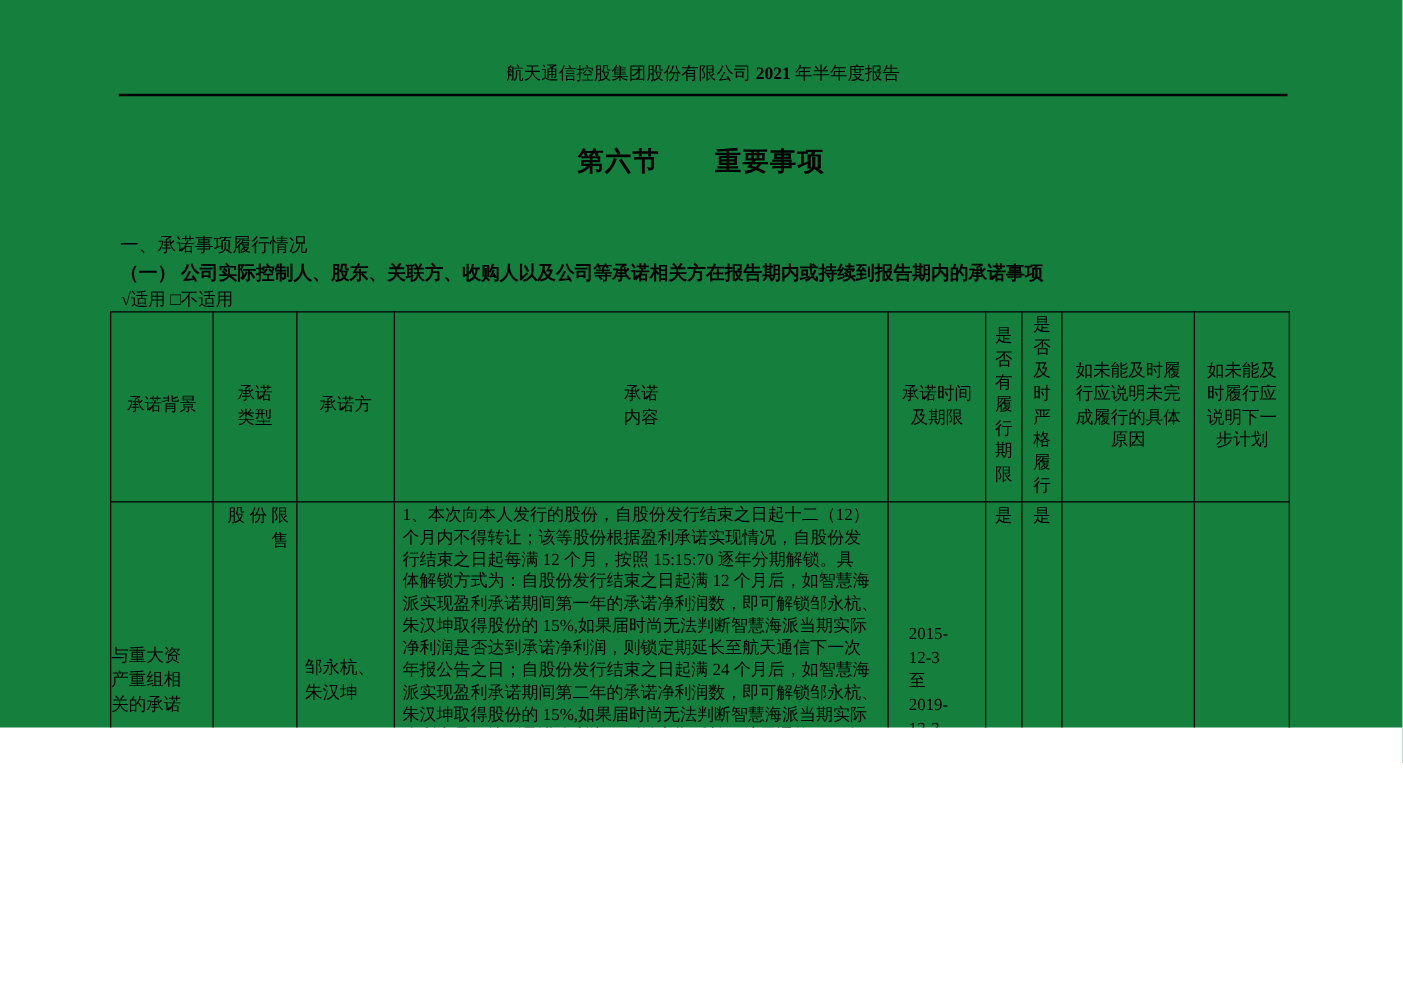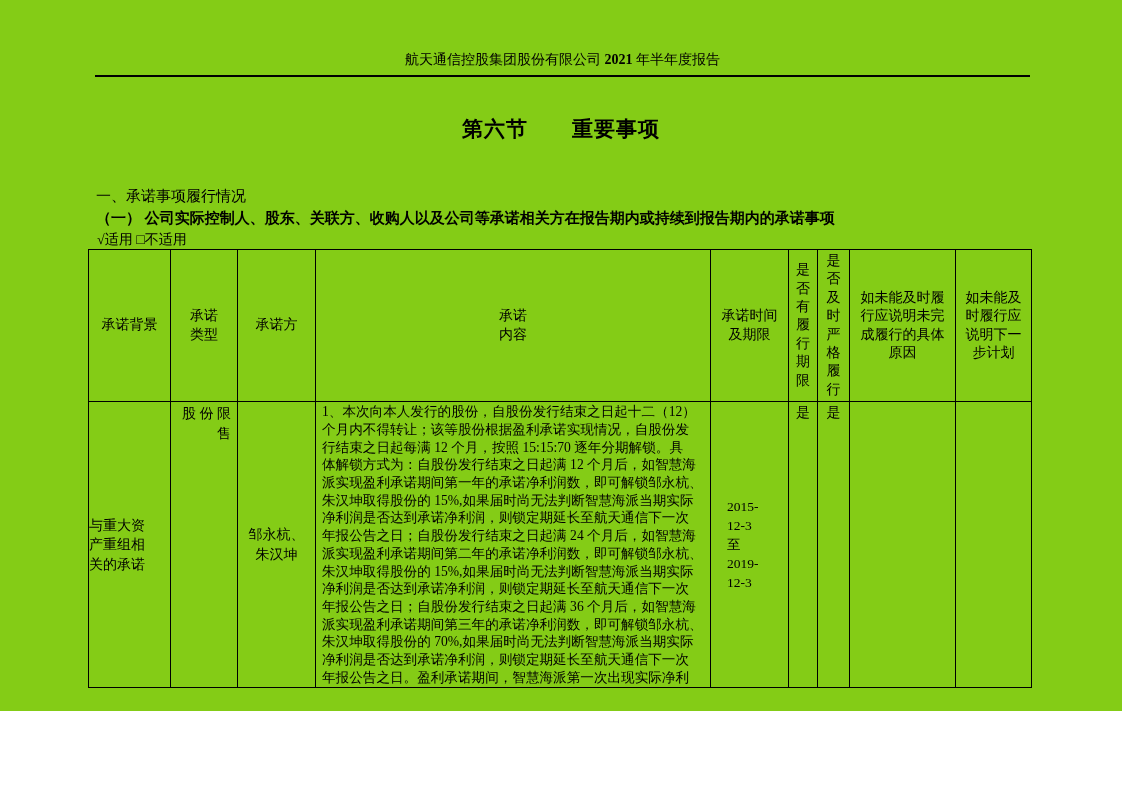--- a/index.html
+++ b/index.html
@@ -1,18 +1,18 @@
 <!DOCTYPE html>
 <html><head>
 <meta charset="utf-8">
 <style>
   * { margin:0; padding:0; box-sizing:border-box; }
   html,body { width:1122px; height:793px; background:#ffffff; color:#000;
     font-family:"Liberation Serif","DejaVu Serif",serif; }
-  .page { position:relative; width:1122px; height:711px; background:#84cc16; overflow:hidden; }
+  .page { position:relative; width:1122px; height:582px; background:#15803d; overflow:hidden; }
 
   .doc-header { position:absolute; top:51px; left:95px; width:935px;
     text-align:center; font-size:14px; line-height:17px;
     padding-bottom:7px; border-bottom:2px solid #000; }
   .doc-header .year { font-weight:bold; font-family:"Liberation Serif",serif; }
 
   .doc-title { position:absolute; top:115px; left:0; width:1122px;
     text-align:center; font-size:21px; font-weight:bold; letter-spacing:1px;font-family:Liberation Mono, monospace; }
 
   .heading1 { position:absolute; top:187px; left:96px; font-size:15px; font-weight:normal; }
@@ -23,21 +23,21 @@
     border-collapse:collapse; table-layout:fixed; }
   table.commit th, table.commit td { border:1px solid #000; white-space:pre-line;
     overflow:hidden; }
   table.commit th { font-weight:normal; font-size:14px; line-height:18.4px;
     text-align:center; vertical-align:middle; padding:2px 1px; }
   tr.hdr-row { height:148px; }
   tr.body-row { height:286px; }
 
   td.c-bg   { vertical-align:middle; font-size:14px; line-height:19.5px; }
   td.c-type { text-align:right; vertical-align:top; font-size:14px; line-height:19.5px; padding:2px 6px; }
-  td.c-party{ text-align:center; vertical-align:middle; font-size:14px; line-height:19.5px; padding:2px 6px; }
+  td.c-party{ text-align:left; vertical-align:middle; font-size:14px; line-height:19.5px; padding:2px 6px; }
   td.c-content { text-align:left; vertical-align:top; font-size:13.6px;
     line-height:17.7px; padding:1px 6px 0 6px; }
   td.c-period { text-align:left; vertical-align:middle; font-size:13.5px;
     line-height:19px; padding:2px 16px; }
   td.c-yes { text-align:center; vertical-align:top; font-size:14px; padding-top:2px; }
 
   .page-number { position:absolute; top:738px; left:0; width:1122px;
     text-align:center; font-size:18px; font-family:"Liberation Sans","DejaVu Sans",sans-serif; }
 </style>
 </head>

